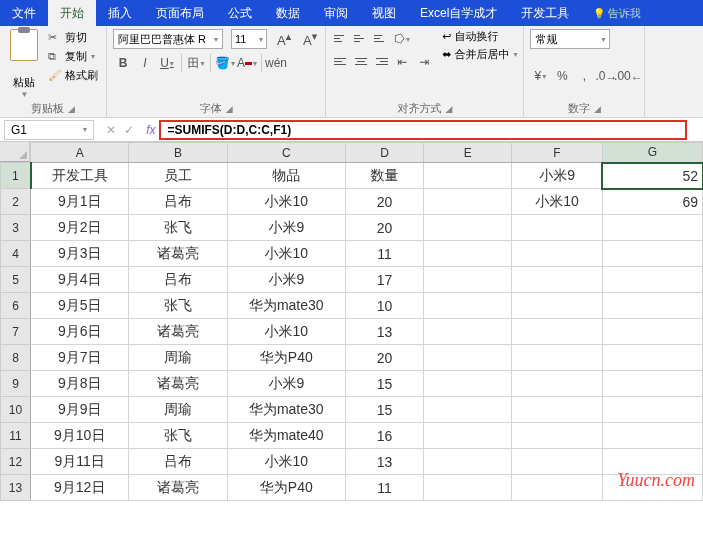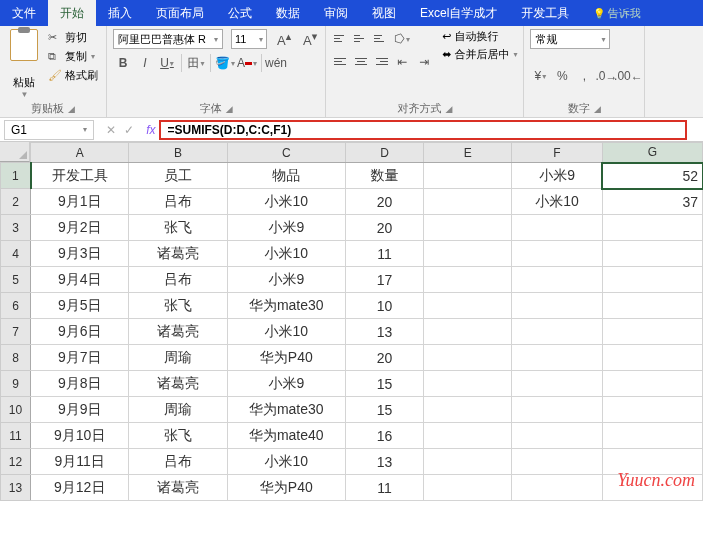--- a/index.html
+++ b/index.html
@@ -307,21 +307,21 @@
 <td class="r active-cell">52</td>
         </tr>
         <tr>
           <th class="row">2</th>
 <td class="c">9月1日</td>
 <td class="c">吕布</td>
 <td class="c">小米10</td>
 <td class="c">20</td>
 <td></td>
 <td class="c">小米10</td>
-<td class="r">37</td>
+<td class="r">69</td>
         </tr>
         <tr>
           <th class="row">3</th>
 <td class="c">9月2日</td>
 <td class="c">张飞</td>
 <td class="c">小米9</td>
 <td class="c">20</td>
 <td></td>
 <td class="c"></td>
 <td class="r"></td>

